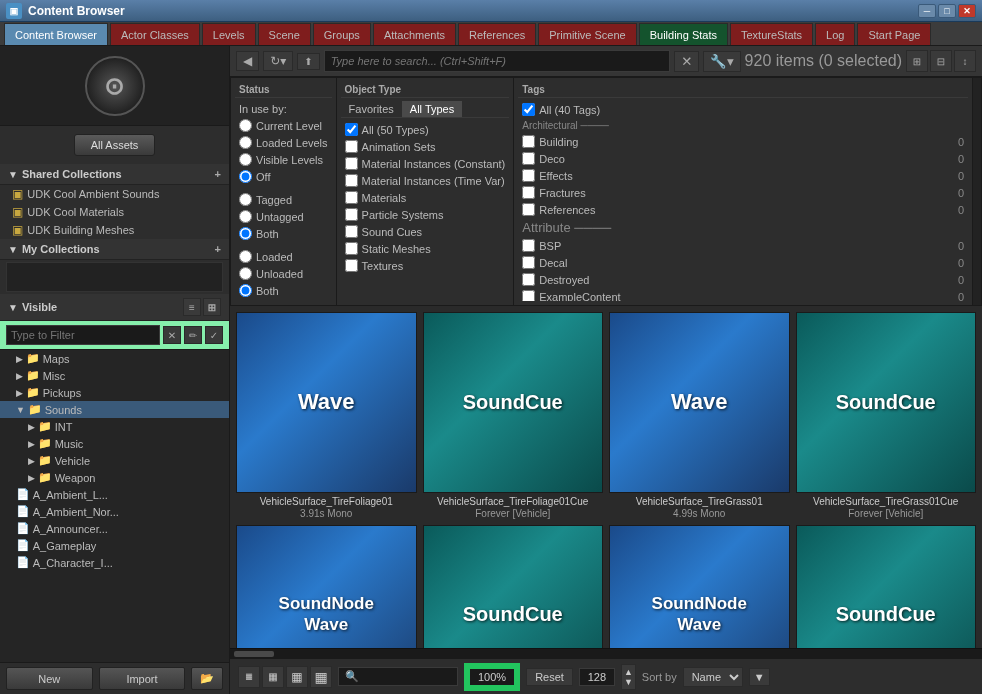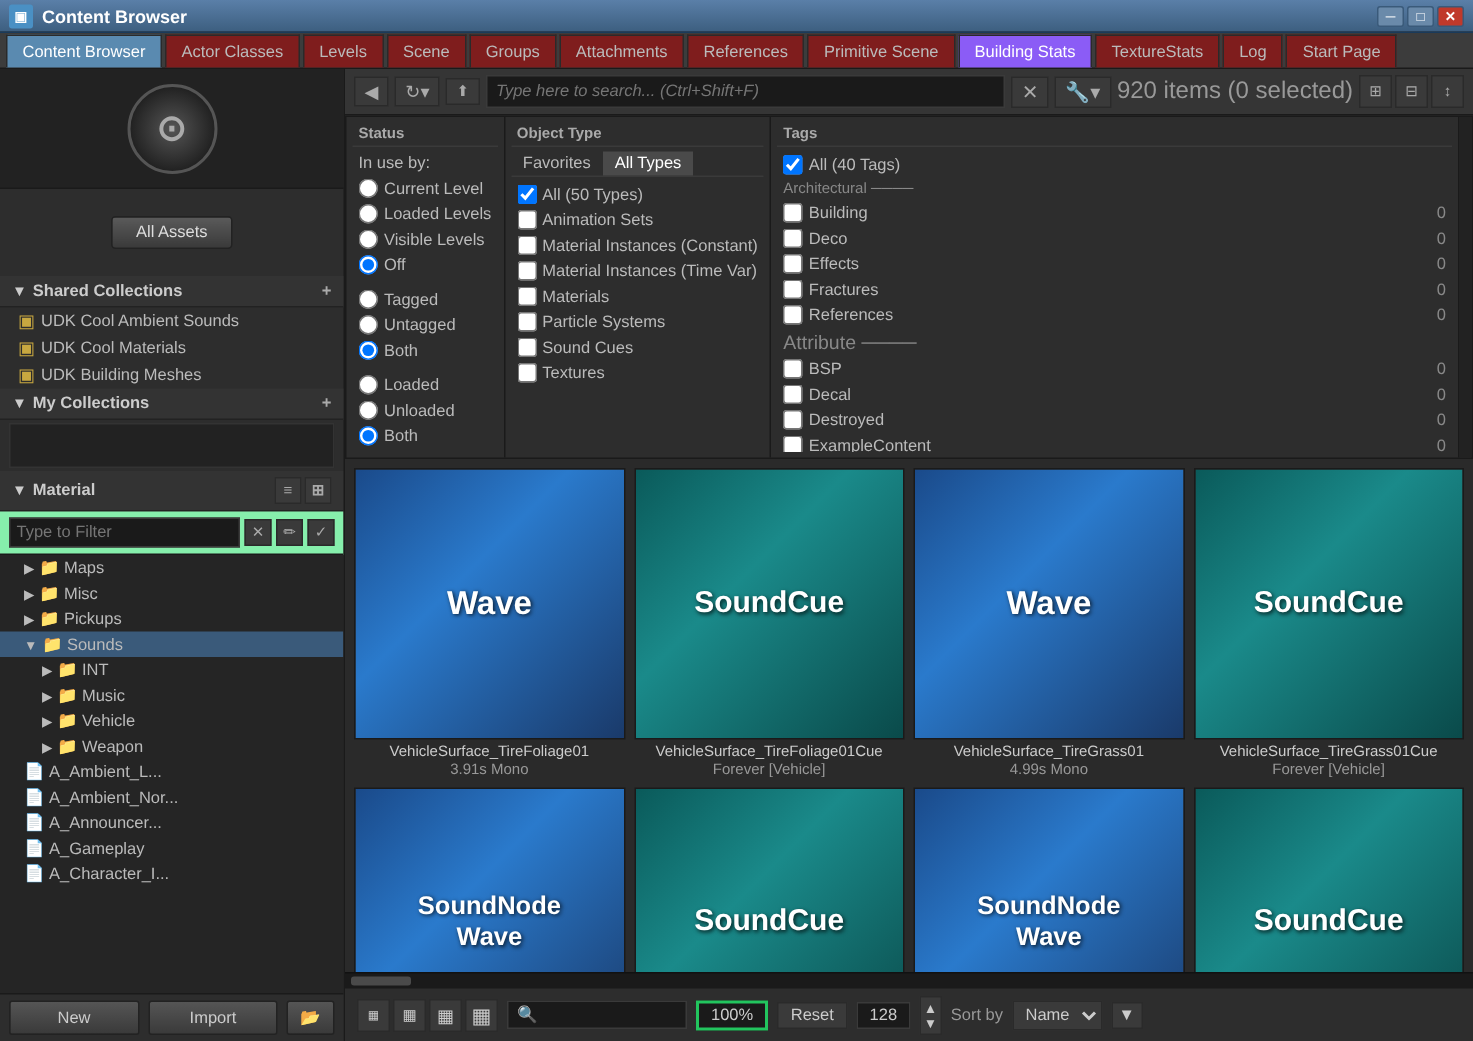--- a/index.html
+++ b/index.html
@@ -40,21 +40,21 @@
     .left-logo-area {
       height: 80px; background: #222; display: flex; align-items: center; justify-content: center;
       border-bottom: 1px solid #1a1a1a;
     }
     .ue-logo {
       width: 60px; height: 60px; background: radial-gradient(circle, #555 0%, #222 70%);
       border-radius: 50%; border: 2px solid #555; display: flex; align-items: center;
       justify-content: center; color: #aaa; font-size: 24px; font-weight: bold;
     }
     .all-assets-btn {
-      margin: 18px auto; display: block; background: linear-gradient(to bottom, #5a5a5a, #3a3a3a);
+      margin: 8px auto; display: block; background: linear-gradient(to bottom, #5a5a5a, #3a3a3a);
       border: 1px solid #222; border-radius: 3px; padding: 4px 16px; color: #ddd;
       cursor: pointer; font-size: 11px; text-align: right;
     }
 
     .section-header {
       display: flex; align-items: center; padding: 4px 8px;
       background: #333; border-bottom: 1px solid #222;
       color: #ccc; font-size: 11px; font-weight: bold; cursor: pointer;
     }
     .section-header .arrow { margin-right: 4px; font-size: 10px; }
@@ -159,21 +159,21 @@
     
     .bottom-bar {
       display: flex; align-items: center; padding: 4px 8px;
       background: #2d2d2d; border-top: 1px solid #1a1a1a; gap: 6px;
       height: 36px; flex-shrink: 0;
     }
     .thumb-size-btns { display: flex; gap: 2px; }
     .thumb-size-btn { width: 22px; height: 22px; background: #3a3a3a; border: 1px solid #2a2a2a; display: flex; align-items: center; justify-content: center; cursor: pointer; }
     .search-bar-bottom { display: flex; align-items: center; background: #1a1a1a; border: 1px solid #3a3a3a; padding: 2px 6px; flex: 1; max-width: 120px; }
     .search-icon-sm { color: #666; margin-right: 4px; font-size: 11px; }
-    .zoom-display { background: #1a1a1a; border: 2px solid #22c55e; padding: 2px 8px; color: #ccc; font-size: 11px; }
+    .zoom-display { background: #1a1a1a; border: 6px solid #22c55e; padding: 2px 8px; color: #ccc; font-size: 11px; }
     .reset-btn { background: #3a3a3a; border: 1px solid #2a2a2a; color: #ccc; padding: 2px 8px; cursor: pointer; font-size: 11px; }
     .size-input { background: #1a1a1a; border: 1px solid #3a3a3a; color: #ccc; width: 36px; padding: 2px 4px; font-size: 11px; text-align: center; }
     .sort-label { color: #999; font-size: 11px; }
     .sort-select { background: #3a3a3a; border: 1px solid #2a2a2a; color: #ccc; padding: 2px 4px; font-size: 11px; cursor: pointer; }
     .sort-arrow { background: #3a3a3a; border: 1px solid #2a2a2a; color: #ccc; padding: 2px 4px; cursor: pointer; font-size: 11px; }
 
     
     ::-webkit-scrollbar { width: 8px; height: 8px; }
     ::-webkit-scrollbar-track { background: #1a1a1a; }
     ::-webkit-scrollbar-thumb { background: #4a4a4a; }
@@ -193,21 +193,21 @@
 
 <div class="tab-bar">
   <div class="tab active">Content Browser</div>
   <div class="tab">Actor Classes</div>
   <div class="tab">Levels</div>
   <div class="tab">Scene</div>
   <div class="tab">Groups</div>
   <div class="tab">Attachments</div>
   <div class="tab">References</div>
   <div class="tab">Primitive Scene</div>
-  <div class="tab active" style="background:#8b5cf6;color:#fff">Building Stats</div>
+  <div class="tab active" style="background:#14532d;color:#fff">Building Stats</div>
   <div class="tab">TextureStats</div>
   <div class="tab">Log</div>
   <div class="tab">Start Page</div>
 </div>
 
 <div class="main-area">
 
   <div class="left-panel">
     <div class="left-logo-area">
       <div class="ue-logo">⊙</div>
@@ -235,21 +235,21 @@
     <div class="section-header">
       <span class="arrow">▼</span>
       <span>My Collections</span>
       <span class="add-btn">+</span>
     </div>
     <div style="height: 30px; background: #222; margin: 2px 6px; border: 1px solid #333;"></div>
 
     <div class="packages-section">
       <div class="section-header">
         <span class="arrow">▼</span>
-        <span>Material</span>
+        <span>Visible</span>
         <div style="margin-left:auto;display:flex;gap:2px">
           <div class="filter-btn">≡</div>
           <div class="filter-btn">⊞</div>
         </div>
       </div>
       <div class="filter-bar">
         <input class="filter-input" type="text" placeholder="Type to Filter" style="">
         <div class="filter-btn">✕</div>
         <div class="filter-btn">✏</div>
         <div class="filter-btn">✓</div>
@@ -436,20 +436,24 @@
           <div class="dd-item">
               <input type="checkbox" style="">
               <span>Particle Systems</span>
             </div>
           <div class="dd-item">
               <input type="checkbox" style="">
               <span>Sound Cues</span>
             </div>
           <div class="dd-item">
               <input type="checkbox" style="">
+              <span>Static Meshes</span>
+            </div>
+          <div class="dd-item">
+              <input type="checkbox" style="">
               <span>Textures</span>
             </div>
         </div>
       </div>
 
       <div class="dd-section" style="min-width:160px;flex:1">
         <div class="dd-label">Tags</div>
         <div class="dd-scroll">
           <div class="dd-item">
               <input type="checkbox" checked="" style="">

